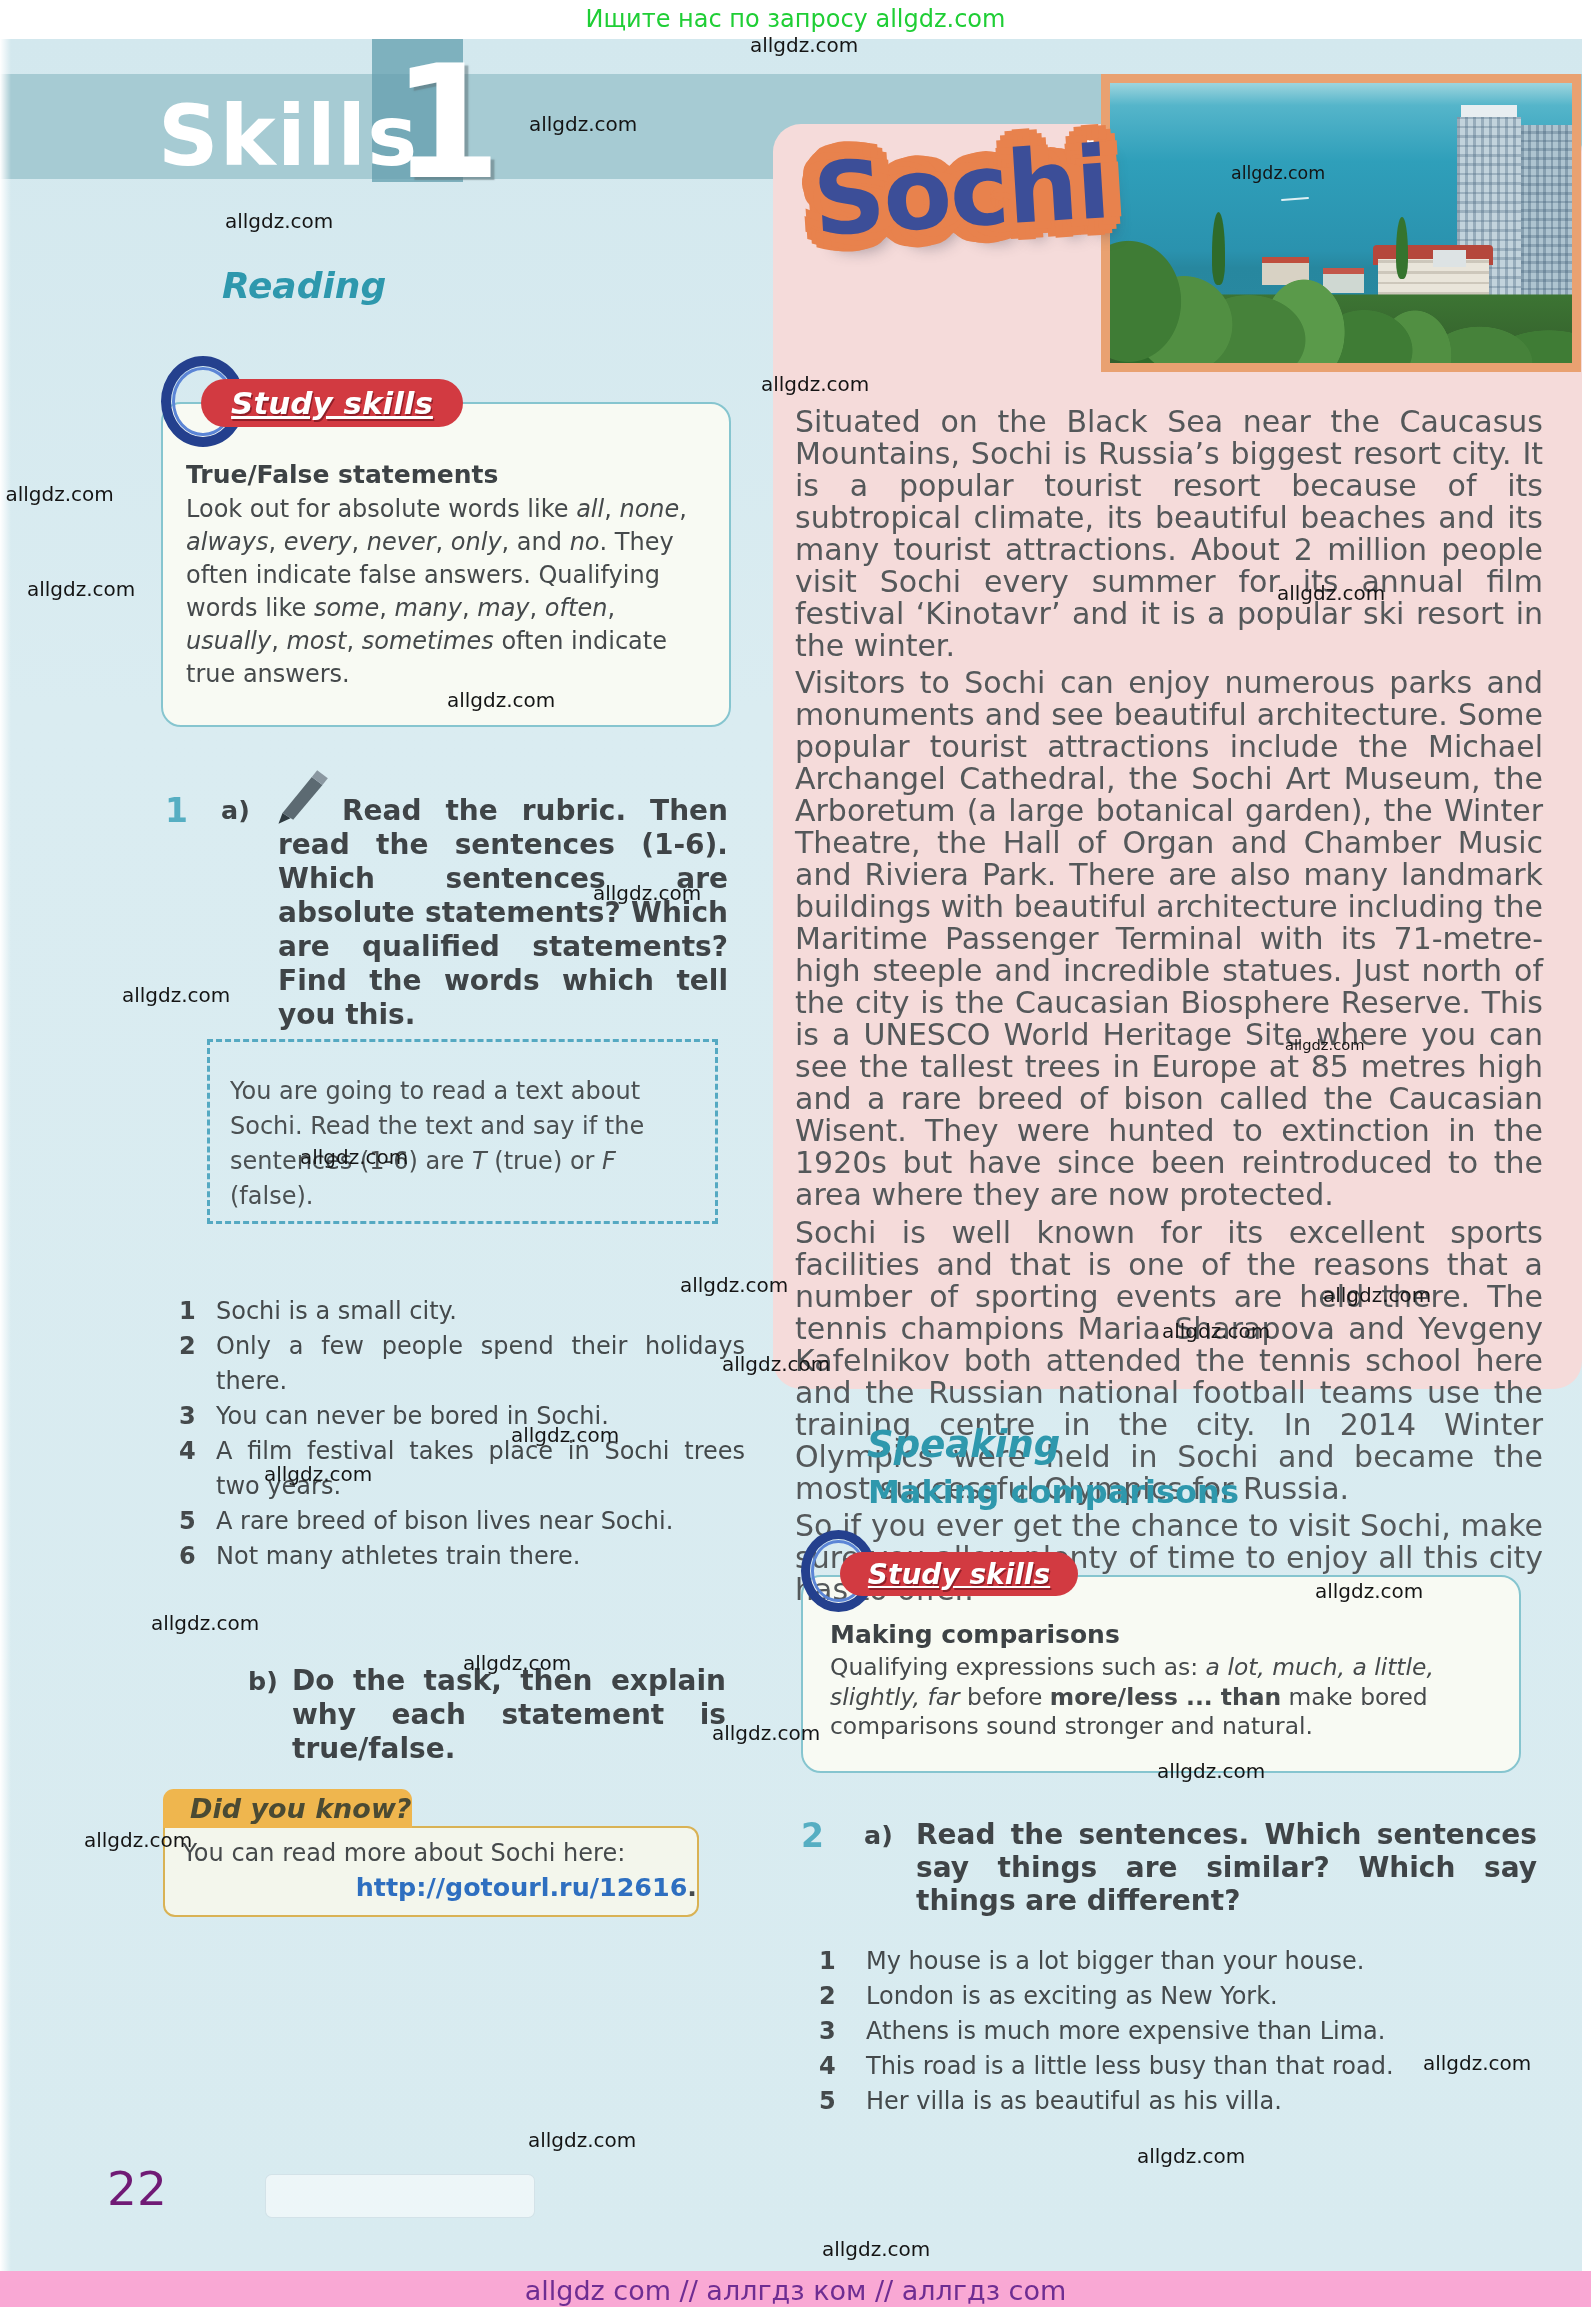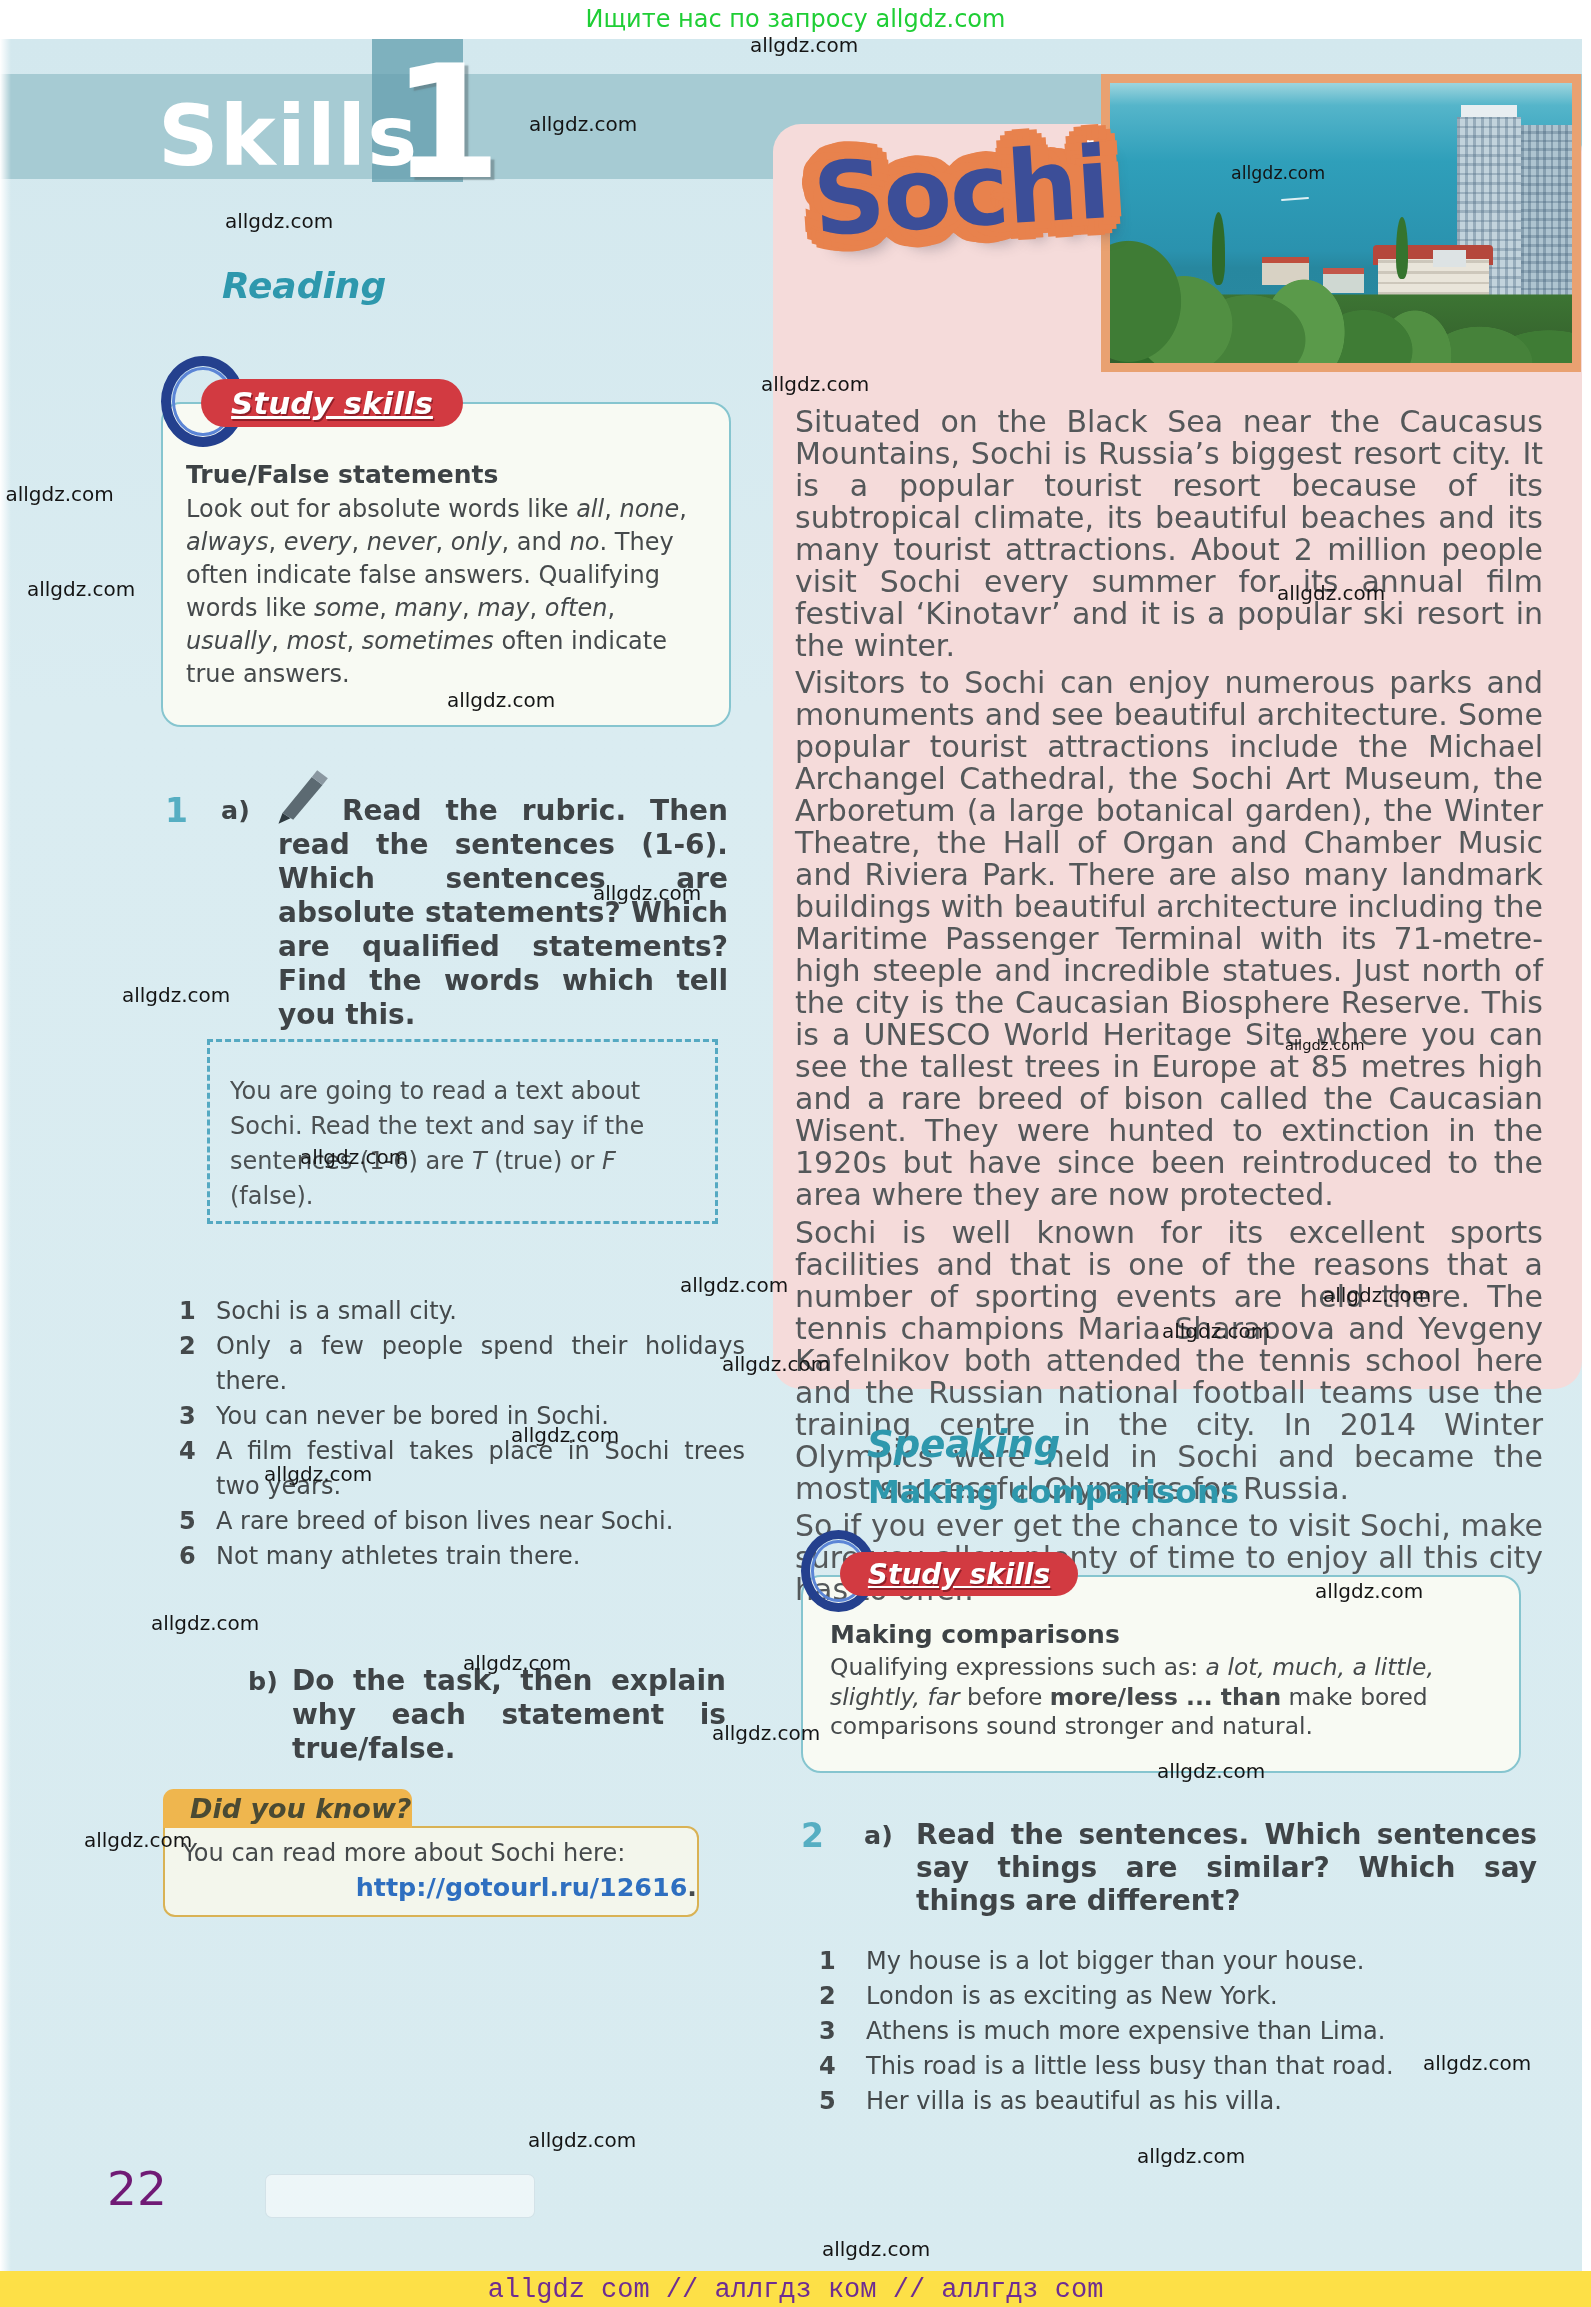--- a/index.html
+++ b/index.html
@@ -3,21 +3,21 @@
 <meta charset="utf-8">
 <style>
   html,body{margin:0;padding:0;background:#ffffff;font-family:"DejaVu Sans","Liberation Sans",sans-serif;}
   .page{position:relative;width:1591px;height:2307px;background:#ffffff;overflow:hidden;}
   .sheet{position:absolute;left:0;top:39px;width:1582px;height:2232px;
          background:linear-gradient(180deg,#d3e8ee 0%,#daecf1 30%,#d8ebf0 100%);z-index:0;}
   .edge-left{position:absolute;left:0;top:39px;width:10.7px;height:2232px;
          background:linear-gradient(90deg,#ffffff,rgba(255,255,255,0));z-index:40;}
   .top-promo{position:absolute;left:0;top:5.4px;width:1591px;text-align:center;
          font-size:24px;color:#1fce35;z-index:60;}
-  .footer-bar{position:absolute;left:0;top:2271px;width:1591px;height:36px;background:#fde047;z-index:60;font-family:Liberation Mono, monospace;}
+  .footer-bar{position:absolute;left:0;top:2271px;width:1591px;height:36px;background:#f9a8d4;z-index:60;}
   .footer-text{position:absolute;left:0;top:4px;width:100%;text-align:center;
          font-size:27px;color:#6e2d92;}
   .wm{position:absolute;font-size:20px;color:#141414;white-space:nowrap;z-index:55;}
 
   
   .band{position:absolute;left:0;top:74px;width:1582px;height:105px;background:#a6cbd3;z-index:1;}
   .stripe{position:absolute;left:372px;top:39px;width:91px;height:143px;background:#7eb1be;z-index:2;}
   .stripe-overlap{position:absolute;left:372px;top:74px;width:91px;height:105px;background:#74a9b7;z-index:2;}
   .skills-title{position:absolute;left:158px;top:87px;font-size:84px;font-weight:bold;color:#ffffff;z-index:3;letter-spacing:1.3px;}
   .unit-number{position:absolute;left:392px;top:44px;width:91px;text-align:center;font-size:157px;font-weight:bold;color:#ffffff;

